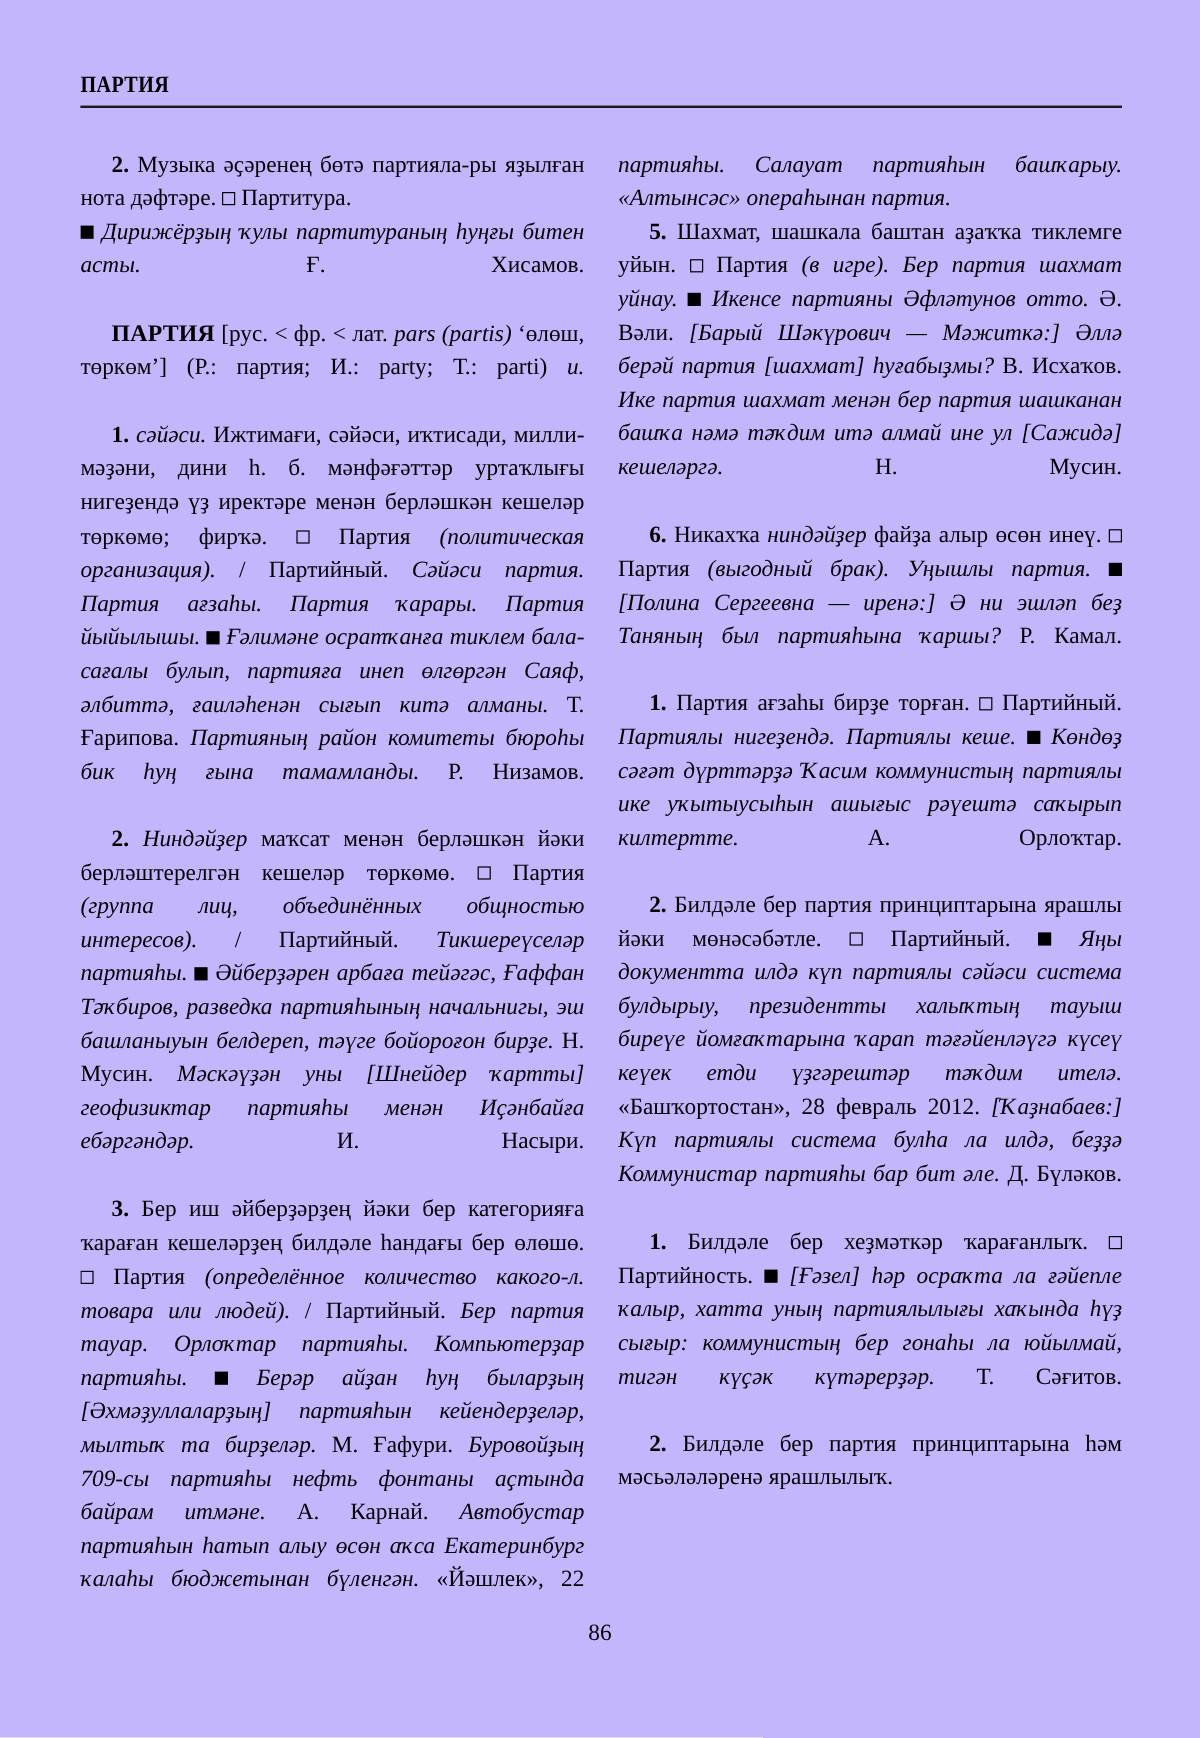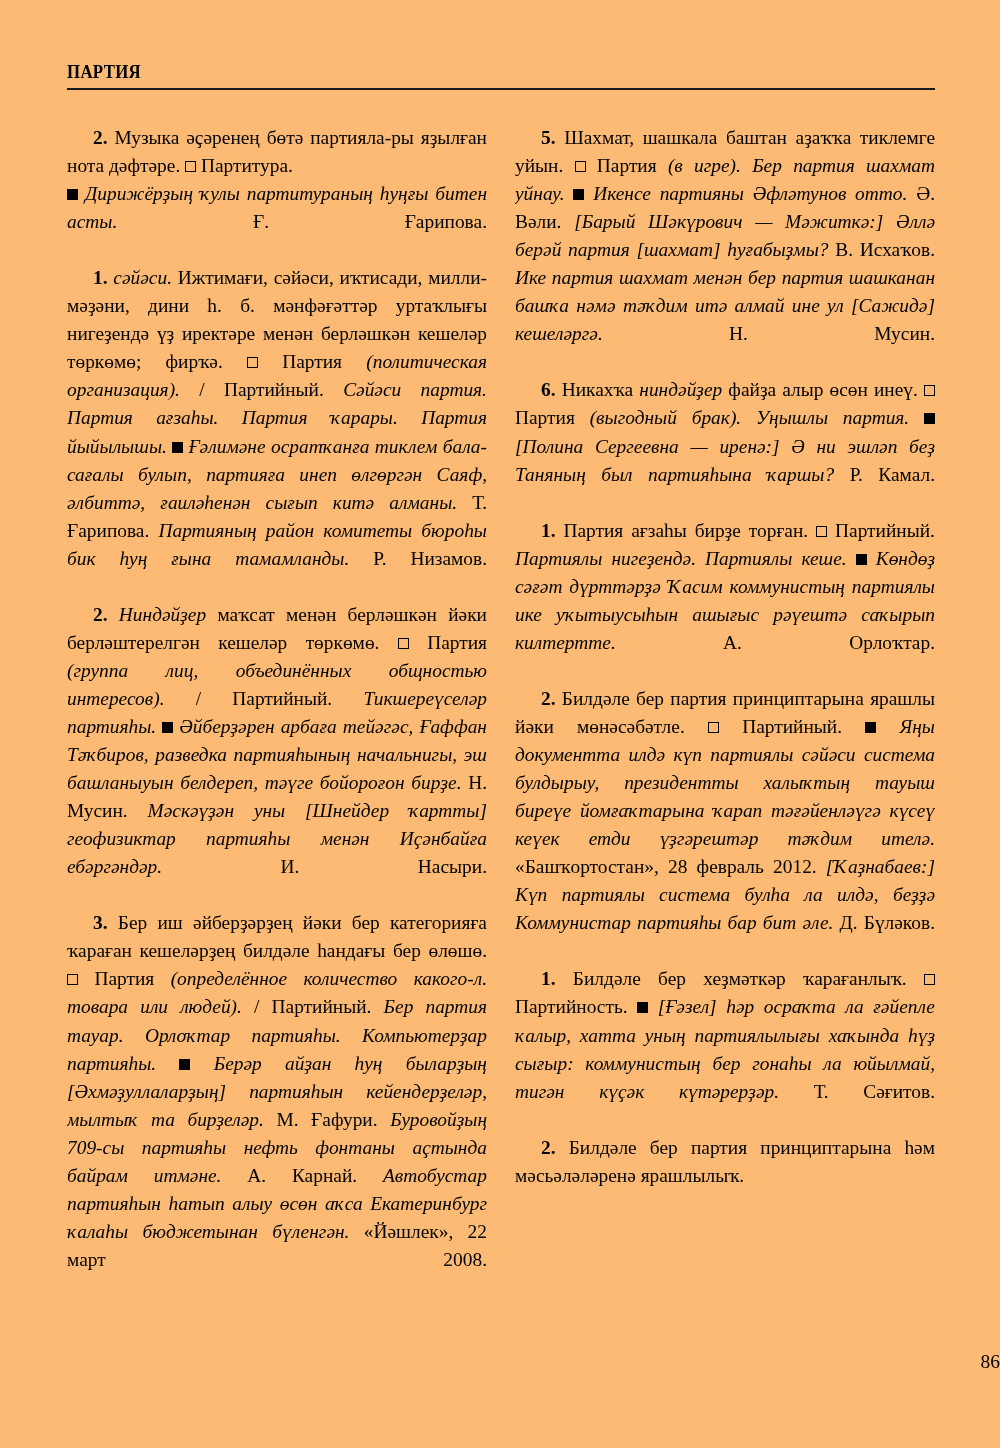--- a/index.html
+++ b/index.html
@@ -4,21 +4,21 @@
 <style>
   html, body {
     margin: 0;
     padding: 0;
     background: #ffffff;
   }
   .page {
     position: relative;
     width: 1000px;
     height: 1448px;
-    background: #fdba74;
+    background: #c4b5fd;
     font-family: "Liberation Serif", "DejaVu Serif", serif;
     color: #000000;
     box-sizing: border-box;
     overflow: hidden;
   }
 
   
   .runhead {
     position: absolute;
     left: 67px;
@@ -99,52 +99,54 @@
   }
   .sq-open { border: 1.6px solid #000; box-sizing: border-box; background: transparent; }
   .sq-fill { background: #000; }
 
   
   .folio {
     position: absolute;
     left: 0;
     top: 1352px;
     width: 1000px;
-    text-align: right;
+    text-align: center;
     font-size: 19.5px;
     line-height: 1;
   }
 </style>
 </head>
 <body>
 
 <div class="page">
 
   <div class="runhead">
     <div class="runhead-title">ПАРТИЯ</div>
     <div class="runhead-rule"></div>
   </div>
 
   <div class="columns">
 
     <div class="col">
 
-      <p class="para"><span class="bd">2.</span> <span>Музыка әҫәренең бөтә партияла-ры яҙылған нота дәфтәре.</span> <span class="sq-open"></span> <span>Партитура.</span><br><span class="sq-fill"></span> <span class="it">Дирижёрҙың ҡулы партитураның һуңғы битен асты.</span> <span>Ғ. Ғарипова.</span></p>
+      <p class="para"><span class="bd">2.</span> <span>Музыка әҫәренең бөтә партияла-ры яҙылған нота дәфтәре.</span> <span class="sq-open"></span> <span>Партитура.</span><br><span class="sq-fill"></span> <span class="it">Дирижёрҙың ҡулы партитураның һуңғы битен асты.</span> <span>Ғ. Хисамов.</span></p>
 
+      <p class="para"><span class="hw">ПАРТИЯ</span> <span>[рус. &lt; фр. &lt; лат.</span> <span class="it">pars (partis)</span> <span>‘өлөш, төркөм’]</span> <span>(Р.: партия; И.: party; Т.: parti)</span> <span class="it">и.</span></p>
 
       <p class="para"><span class="bd">1.</span> <span class="it">сәйәси.</span> <span>Ижтимағи, сәйәси, иҡтисади, милли-мәҙәни, дини һ. б. мәнфәғәттәр уртаҡлығы нигеҙендә үҙ иректәре менән берләшкән кешеләр төркөмө; фирҡә.</span> <span class="sq-open"></span> <span>Партия</span> <span class="it">(политическая организация).</span> <span>/ Партийный.</span> <span class="it">Сәйәси партия. Партия ағзаһы. Партия ҡарары. Партия йыйылышы.</span> <span class="sq-fill"></span> <span class="it">Ғәлимәне осратҡанға тиклем бала-сағалы булып, партияға инеп өлгөргән Саяф, әлбиттә, ғаиләһенән сығып китә алманы.</span> <span>Т. Ғарипова.</span> <span class="it">Партияның район комитеты бюроһы бик һуң ғына тамамланды.</span> <span>Р. Низамов.</span></p>
 
       <p class="para"><span class="bd">2.</span> <span class="it">Ниндәйҙер</span> <span>маҡсат менән берләшкән йәки берләштерелгән кешеләр төркөмө.</span> <span class="sq-open"></span> <span>Партия</span> <span class="it">(группа лиц, объединённых общностью интересов).</span> <span>/ Партийный.</span> <span class="it">Тикшереүселәр партияһы.</span> <span class="sq-fill"></span> <span class="it">Әйберҙәрен арбаға тейәгәс, Ғаффан Тәҡбиров, разведка партияһының начальнигы, эш башланыуын белдереп, тәүге бойороғон бирҙе.</span> <span>Н. Мусин.</span> <span class="it">Мәскәүҙән уны [Шнейдер ҡартты] геофизиктар партияһы менән Иҫәнбайға ебәргәндәр.</span> <span>И. Насыри.</span></p>
 
       <p class="para"><span class="bd">3.</span> <span>Бер иш әйберҙәрҙең йәки бер категорияға ҡараған кешеләрҙең билдәле һандағы бер өлөшө.</span> <span class="sq-open"></span> <span>Партия</span> <span class="it">(определённое количество какого-л. товара или людей).</span> <span>/ Партийный.</span> <span class="it">Бер партия тауар. Орлоҡтар партияһы. Компьютерҙар партияһы.</span> <span class="sq-fill"></span> <span class="it">Берәр айҙан һуң быларҙың [Әхмәҙуллаларҙың] партияһын кейендерҙеләр, мылтыҡ та бирҙеләр.</span> <span>М. Ғафури.</span> <span class="it">Буровойҙың 709-сы партияһы нефть фонтаны аҫтында байрам итмәне.</span> <span>А. Карнай.</span> <span class="it">Автобустар партияһын һатып алыу өсөн аҡса Екатеринбург ҡалаһы бюджетынан бүленгән.</span> <span>«Йәшлек», 22 март 2008.</span></p>
 
     </div>
 
     <div class="col">
 
+      <p class="para cont nostretch"><span class="it">партияһы. Салауат партияһын башҡарыу. «Алтынсәс» операһынан партия.</span></p>
 
       <p class="para"><span class="bd">5.</span> <span>Шахмат, шашкала баштан аҙаҡҡа тиклемге уйын.</span> <span class="sq-open"></span> <span>Партия</span> <span class="it">(в игре).</span> <span class="it">Бер партия шахмат уйнау.</span> <span class="sq-fill"></span> <span class="it">Икенсе партияны Әфләтунов отто.</span> <span>Ә. Вәли.</span> <span class="it">[Барый Шәкүрович — Мәжиткә:] Әллә берәй партия [шахмат] һуғабыҙмы?</span> <span>В. Исхаҡов.</span> <span class="it">Ике партия шахмат менән бер партия шашканан башҡа нәмә тәҡдим итә алмай ине ул [Сажидә] кешеләргә.</span> <span>Н. Мусин.</span></p>
 
       <p class="para"><span class="bd">6.</span> <span>Никахҡа</span> <span class="it">ниндәйҙер</span> <span>файҙа алыр өсөн инеү.</span> <span class="sq-open"></span> <span>Партия</span> <span class="it">(выгодный брак).</span> <span class="it">Уңышлы партия.</span> <span class="sq-fill"></span> <span class="it">[Полина Сергеевна — иренә:] Ә ни эшләп беҙ Таняның был партияһына ҡаршы?</span> <span>Р. Камал.</span></p>
 
 
       <p class="para"><span class="bd">1.</span> <span>Партия ағзаһы бирҙе торған.</span> <span class="sq-open"></span> <span>Партийный.</span> <span class="it">Партиялы нигеҙендә. Партиялы кеше.</span> <span class="sq-fill"></span> <span class="it">Көндөҙ сәғәт дүрттәрҙә Ҡасим коммунистың партиялы ике уҡытыусыһын ашығыс рәүештә саҡырып килтертте.</span> <span>А. Орлоҡтар.</span></p>
 
       <p class="para"><span class="bd">2.</span> <span>Билдәле бер партия принциптарына ярашлы йәки мөнәсәбәтле.</span> <span class="sq-open"></span> <span>Партийный.</span> <span class="sq-fill"></span> <span class="it">Яңы документта илдә күп партиялы сәйәси система булдырыу, президентты халыҡтың тауыш биреүе йомғаҡтарына ҡарап тәғәйенләүгә күсеү кеүек етди үҙгәрештәр тәҡдим ителә.</span> <span>«Башҡортостан», 28 февраль 2012.</span> <span class="it">[Ҡаҙнабаев:] Күп партиялы система булһа ла илдә, беҙҙә Коммунистар партияһы бар бит әле.</span> <span>Д. Бүләков.</span></p>
 

